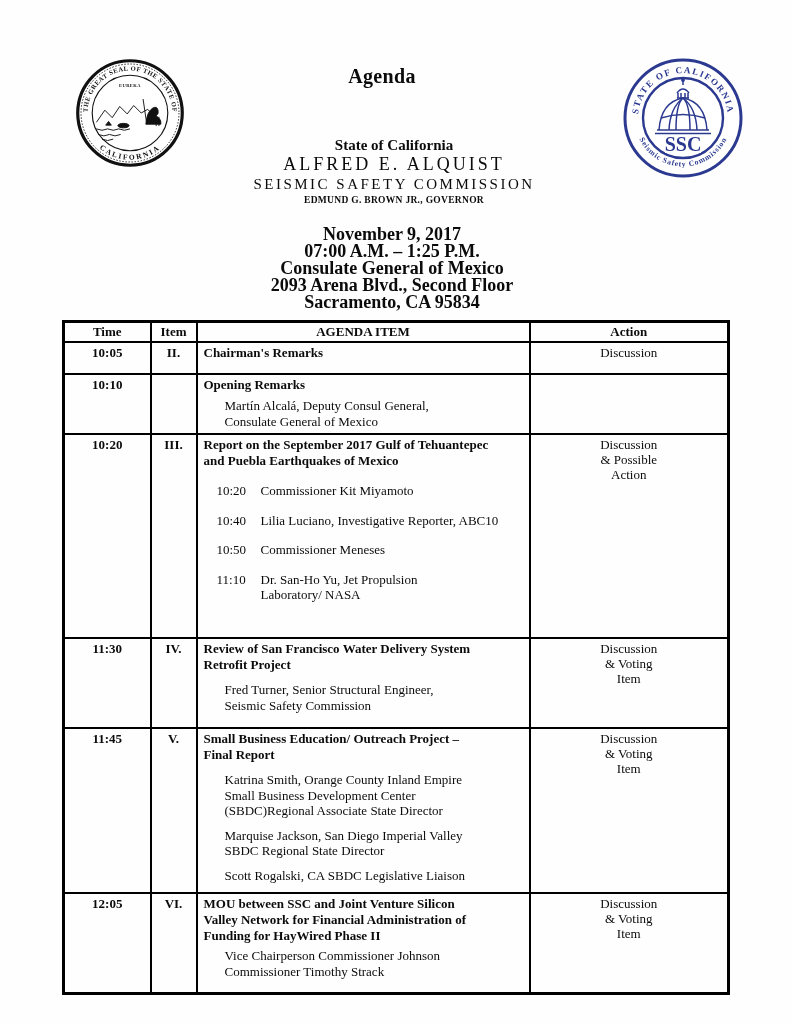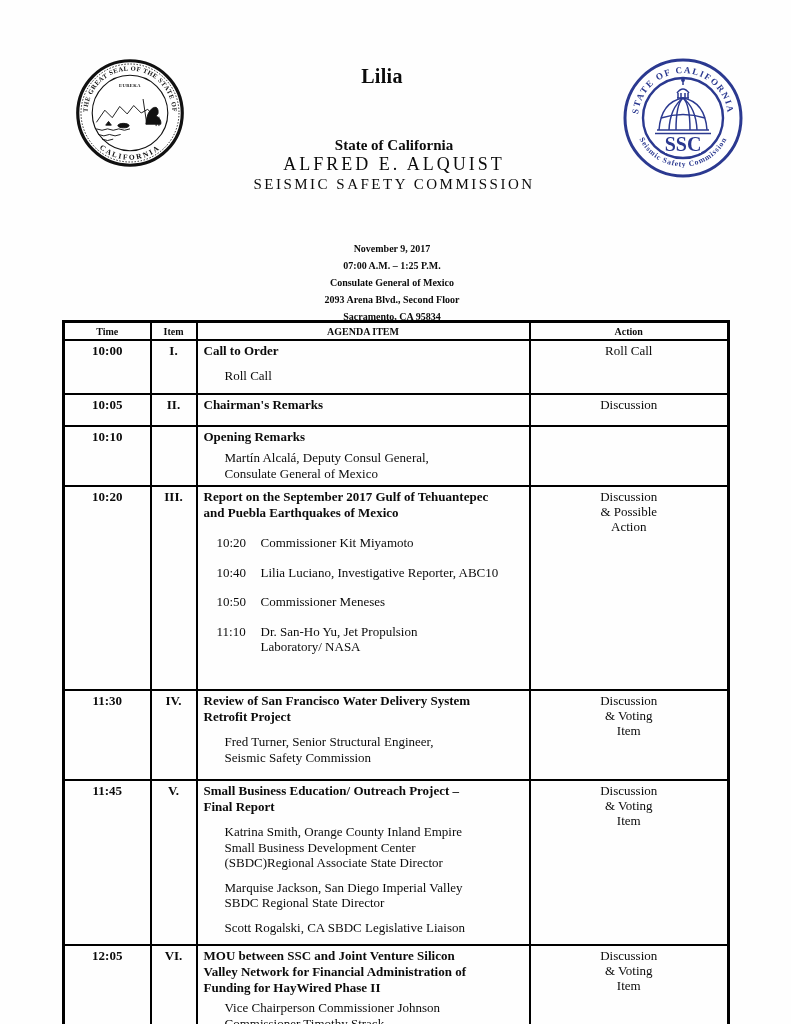--- a/index.html
+++ b/index.html
@@ -10,28 +10,28 @@
   }
   .seal-left{position:absolute;left:74px;top:57px;width:112px;height:112px;}
   .ssc-logo{position:absolute;left:621px;top:56px;width:124px;height:124px;}
   .title-block{position:absolute;top:62px;left:0;width:764px;text-align:center;
     font-size:20px;font-weight:bold;line-height:28px;letter-spacing:.3px;}
   .org-block{position:absolute;top:137px;left:0;width:788px;text-align:center;}
   .org-state{font-size:15px;font-weight:bold;line-height:17px;}
   .org-name{font-size:18px;letter-spacing:3px;line-height:21px;}
   .org-type{font-size:15px;letter-spacing:2.5px;line-height:19px;}
   .org-gov{font-size:9.5px;font-weight:bold;letter-spacing:.3px;line-height:13px;}
-  .event-block{position:absolute;top:240px;left:0;width:784px;text-align:center;
-    font-weight:bold;font-size:10px;line-height:17px;}
+  .event-block{position:absolute;top:226px;left:0;width:784px;text-align:center;
+    font-weight:bold;font-size:18px;line-height:17px;}
   table.agenda-table{
     position:absolute;top:320px;left:62px;width:665px;
     border-collapse:collapse;table-layout:fixed;border:3px solid #000;
   }
   .agenda-table th,.agenda-table td{border:2px solid #000;}
-  .agenda-table th{font-size:10px;font-weight:bold;padding:1px 2px;height:14px;text-align:center;}
+  .agenda-table th{font-size:13px;font-weight:bold;padding:1px 2px;height:14px;text-align:center;}
   .agenda-table td{vertical-align:top;font-size:13px;}
   .c-time,.c-item{text-align:center;font-weight:bold;padding-top:2px;}
   .c-agenda{padding:2px 8px 4px 6px;}
   .title{font-weight:bold;line-height:16px;}
   .para{margin-left:21px;margin-top:9px;line-height:15.5px;}
   .row-2 .para{margin-top:5px;}
   .row-6 .para{margin-top:4px;}
   .sched{margin-left:13px;margin-top:14px;display:flex;line-height:15.5px;}
   .stime{width:44px;flex:none;}
   .stext{flex:1;}
@@ -68,21 +68,21 @@
       <path d="M34,73 l3,-4 l3,4 z" fill="#111"></path>
       <path d="M77,72 q1,-13 7,-17 q5,-3 6,2 q1,4 -2,6 q6,4 5,9 z" fill="#111"></path>
       <line x1="74" y1="45" x2="78" y2="72"></line>
       <ellipse cx="53" cy="73.5" rx="6" ry="2.4" fill="#111"></ellipse>
       <path d="M88,66 v8 M91,64 v10"></path>
     </g>
   </svg>
 </div>
 
 <div class="title-block">
-  <div>Lilia</div>
+  <div>Agenda</div>
 </div>
 
 <div class="ssc-logo">
   <svg viewBox="0 0 124 124" width="124" height="124">
     <circle cx="62" cy="62" r="58" fill="#fff" stroke="#2b3990" stroke-width="3"></circle>
     <circle cx="62" cy="62" r="40" fill="#fff" stroke="#2b3990" stroke-width="2.4"></circle>
     <defs>
       <path id="sscTop" d="M 17,62 A 45,45 0 0 1 107,62"></path>
       <path id="sscBot" d="M 13.5,62 A 48.5,48.5 0 0 0 110.5,62"></path>
     </defs>
@@ -107,20 +107,21 @@
     </g>
     <rect x="44" y="79" width="36" height="18" fill="#fff"></rect>
     <text x="62" y="95" font-size="20" font-weight="bold" fill="#2b3990" text-anchor="middle">SSC</text>
   </svg>
 </div>
 
 <div class="org-block">
   <div class="org-state">State of California</div>
   <div class="org-name">ALFRED E. ALQUIST</div>
   <div class="org-type">SEISMIC SAFETY COMMISSION</div>
+  <div class="org-gov">EDMUND G. BROWN JR., GOVERNOR</div>
 </div>
 
 <div class="event-block">
   <div>November 9, 2017</div>
   <div>07:00 A.M. – 1:25 P.M.</div>
   <div>Consulate General of Mexico</div>
   <div>2093 Arena Blvd., Second Floor</div>
   <div>Sacramento, CA 95834</div>
 </div>
 
@@ -133,35 +134,20 @@
   </colgroup>
 <thead>
       <tr>
         <th>Time</th>
         <th>Item</th>
         <th>AGENDA ITEM</th>
         <th>Action</th>
       </tr>
     </thead>
     <tbody>
-      <tr class="row-0">
-        <td class="c-time">10:00</td>
-        <td class="c-item">I.</td>
-        <td class="c-agenda">
-          <div class="title">
-            <div>Call to Order</div>
-          </div>
-          <div class="para">
-            <div>Roll Call</div>
-          </div>
-        </td>
-        <td class="c-action">
-          <div>Roll Call</div>
-        </td>
-      </tr>
       <tr class="row-1">
         <td class="c-time">10:05</td>
         <td class="c-item">II.</td>
         <td class="c-agenda">
           <div class="title">
             <div>Chairman's Remarks</div>
           </div>
         </td>
         <td class="c-action">
           <div>Discussion</div>

